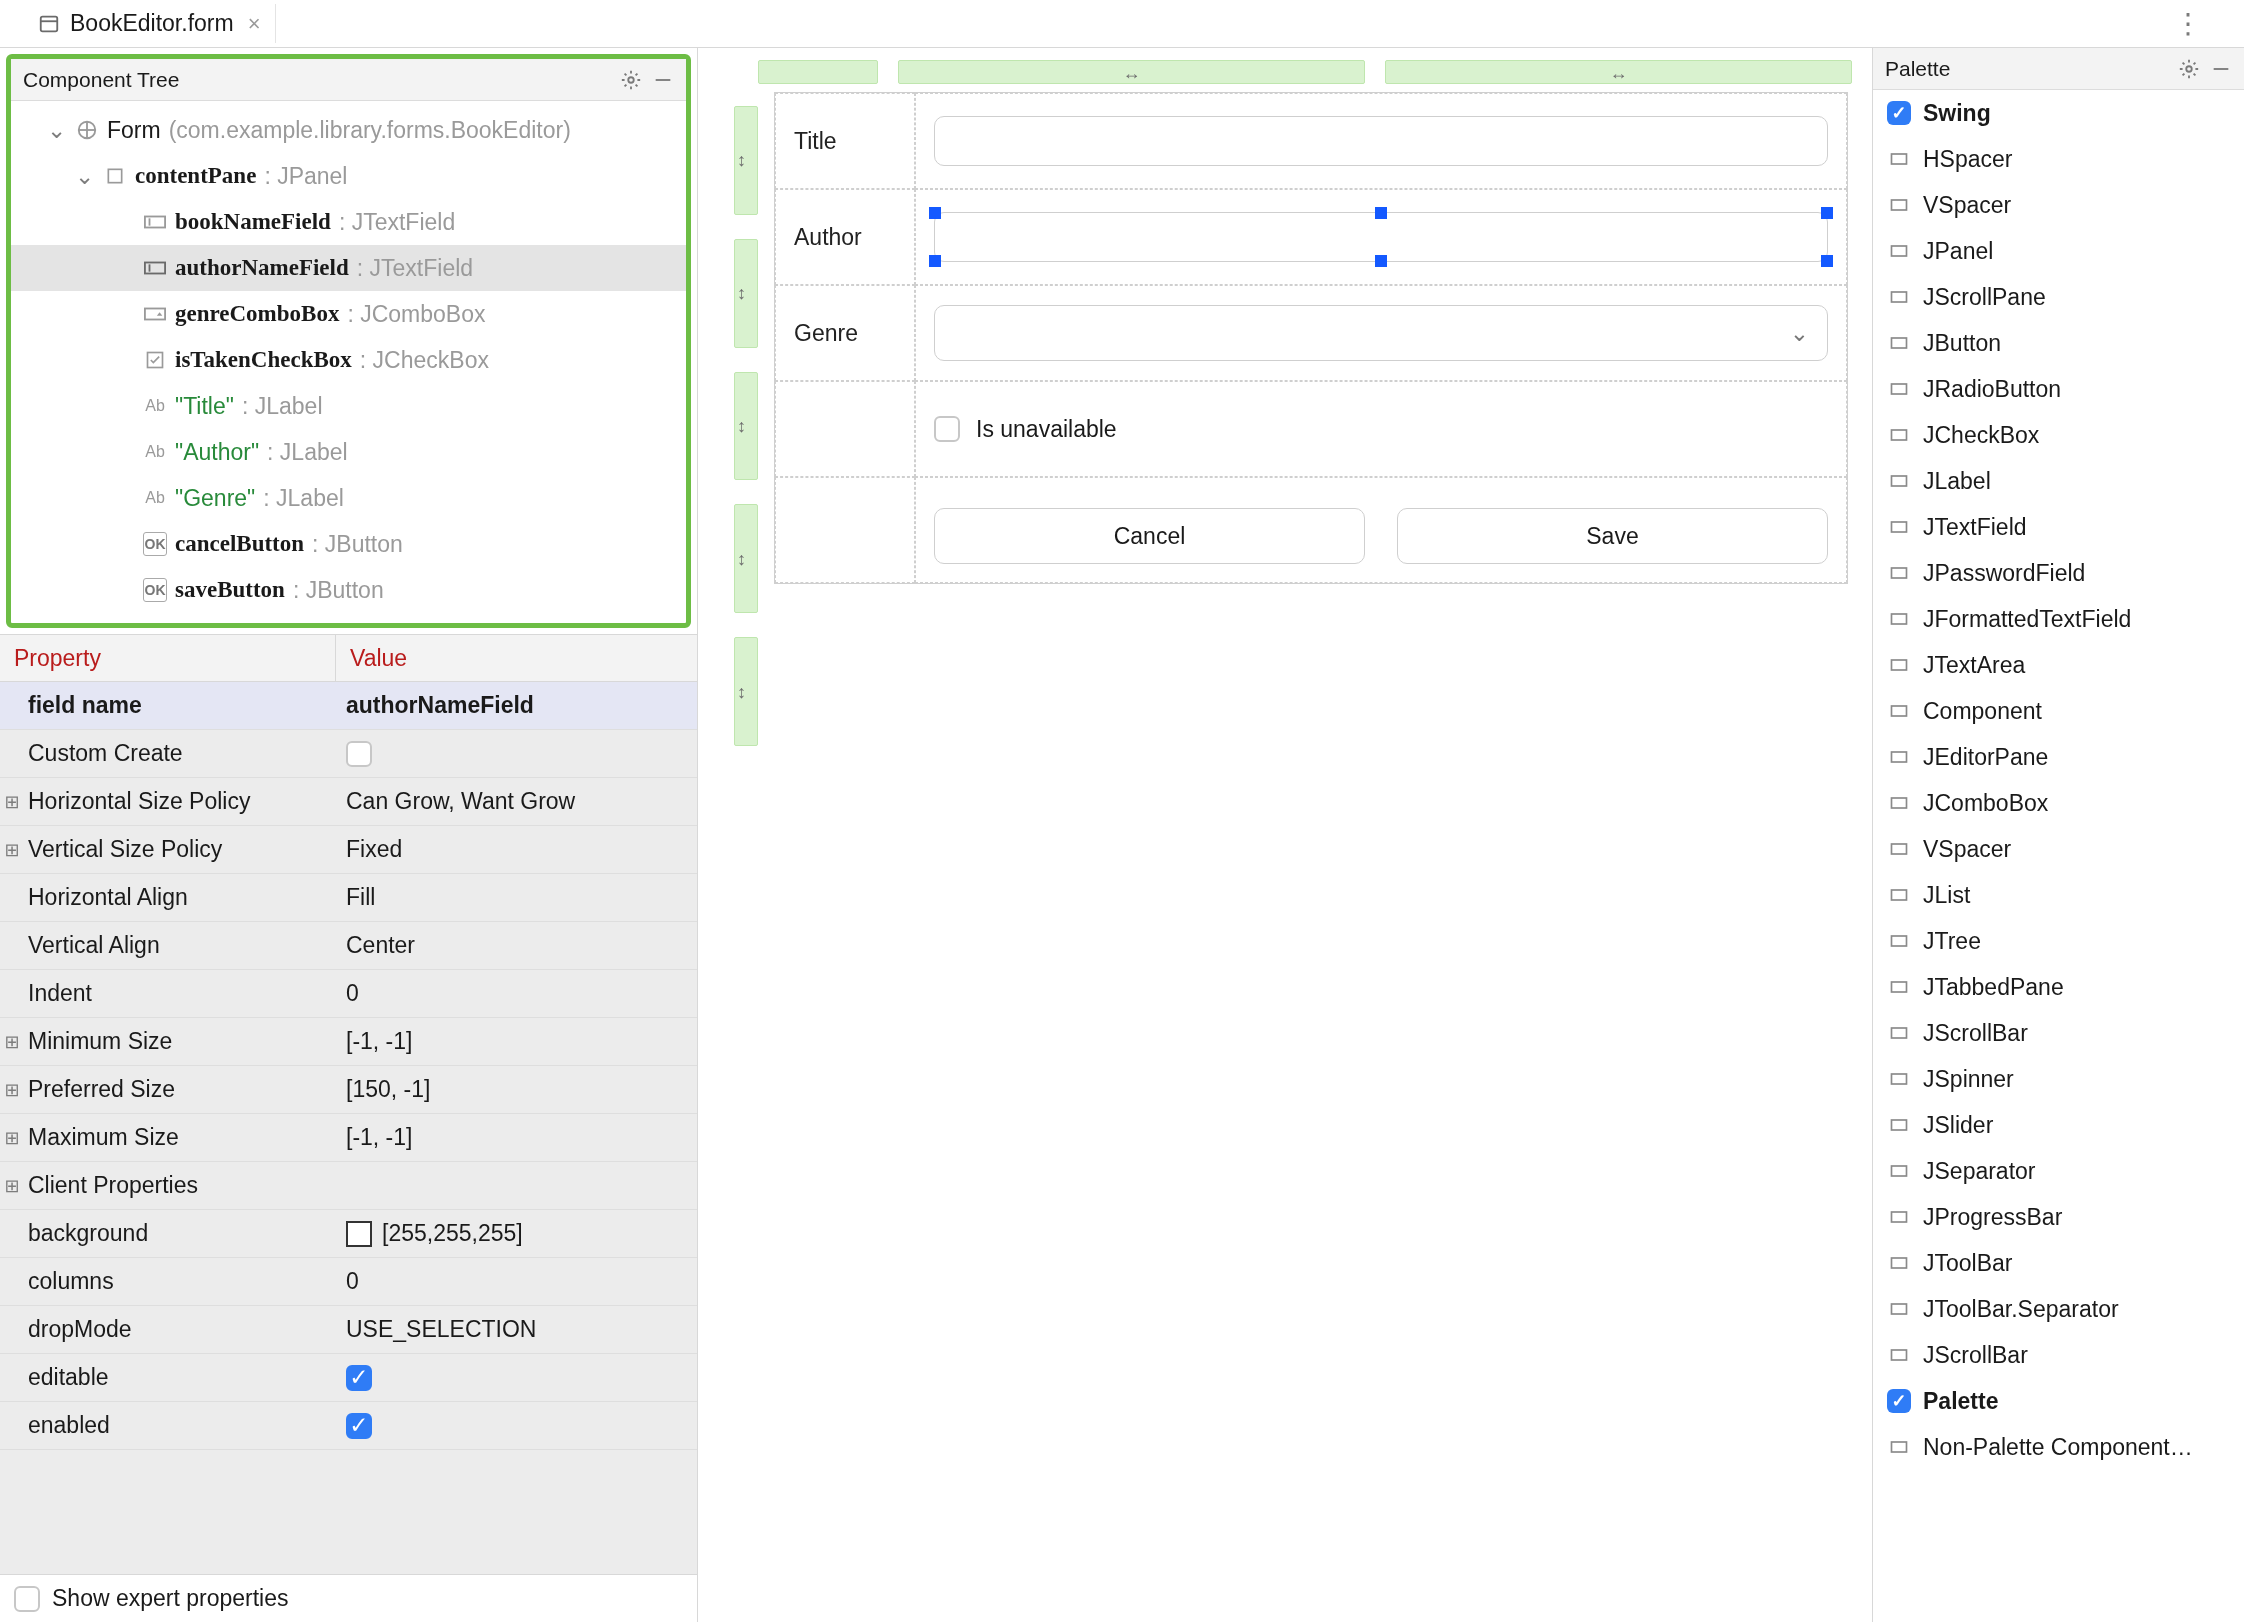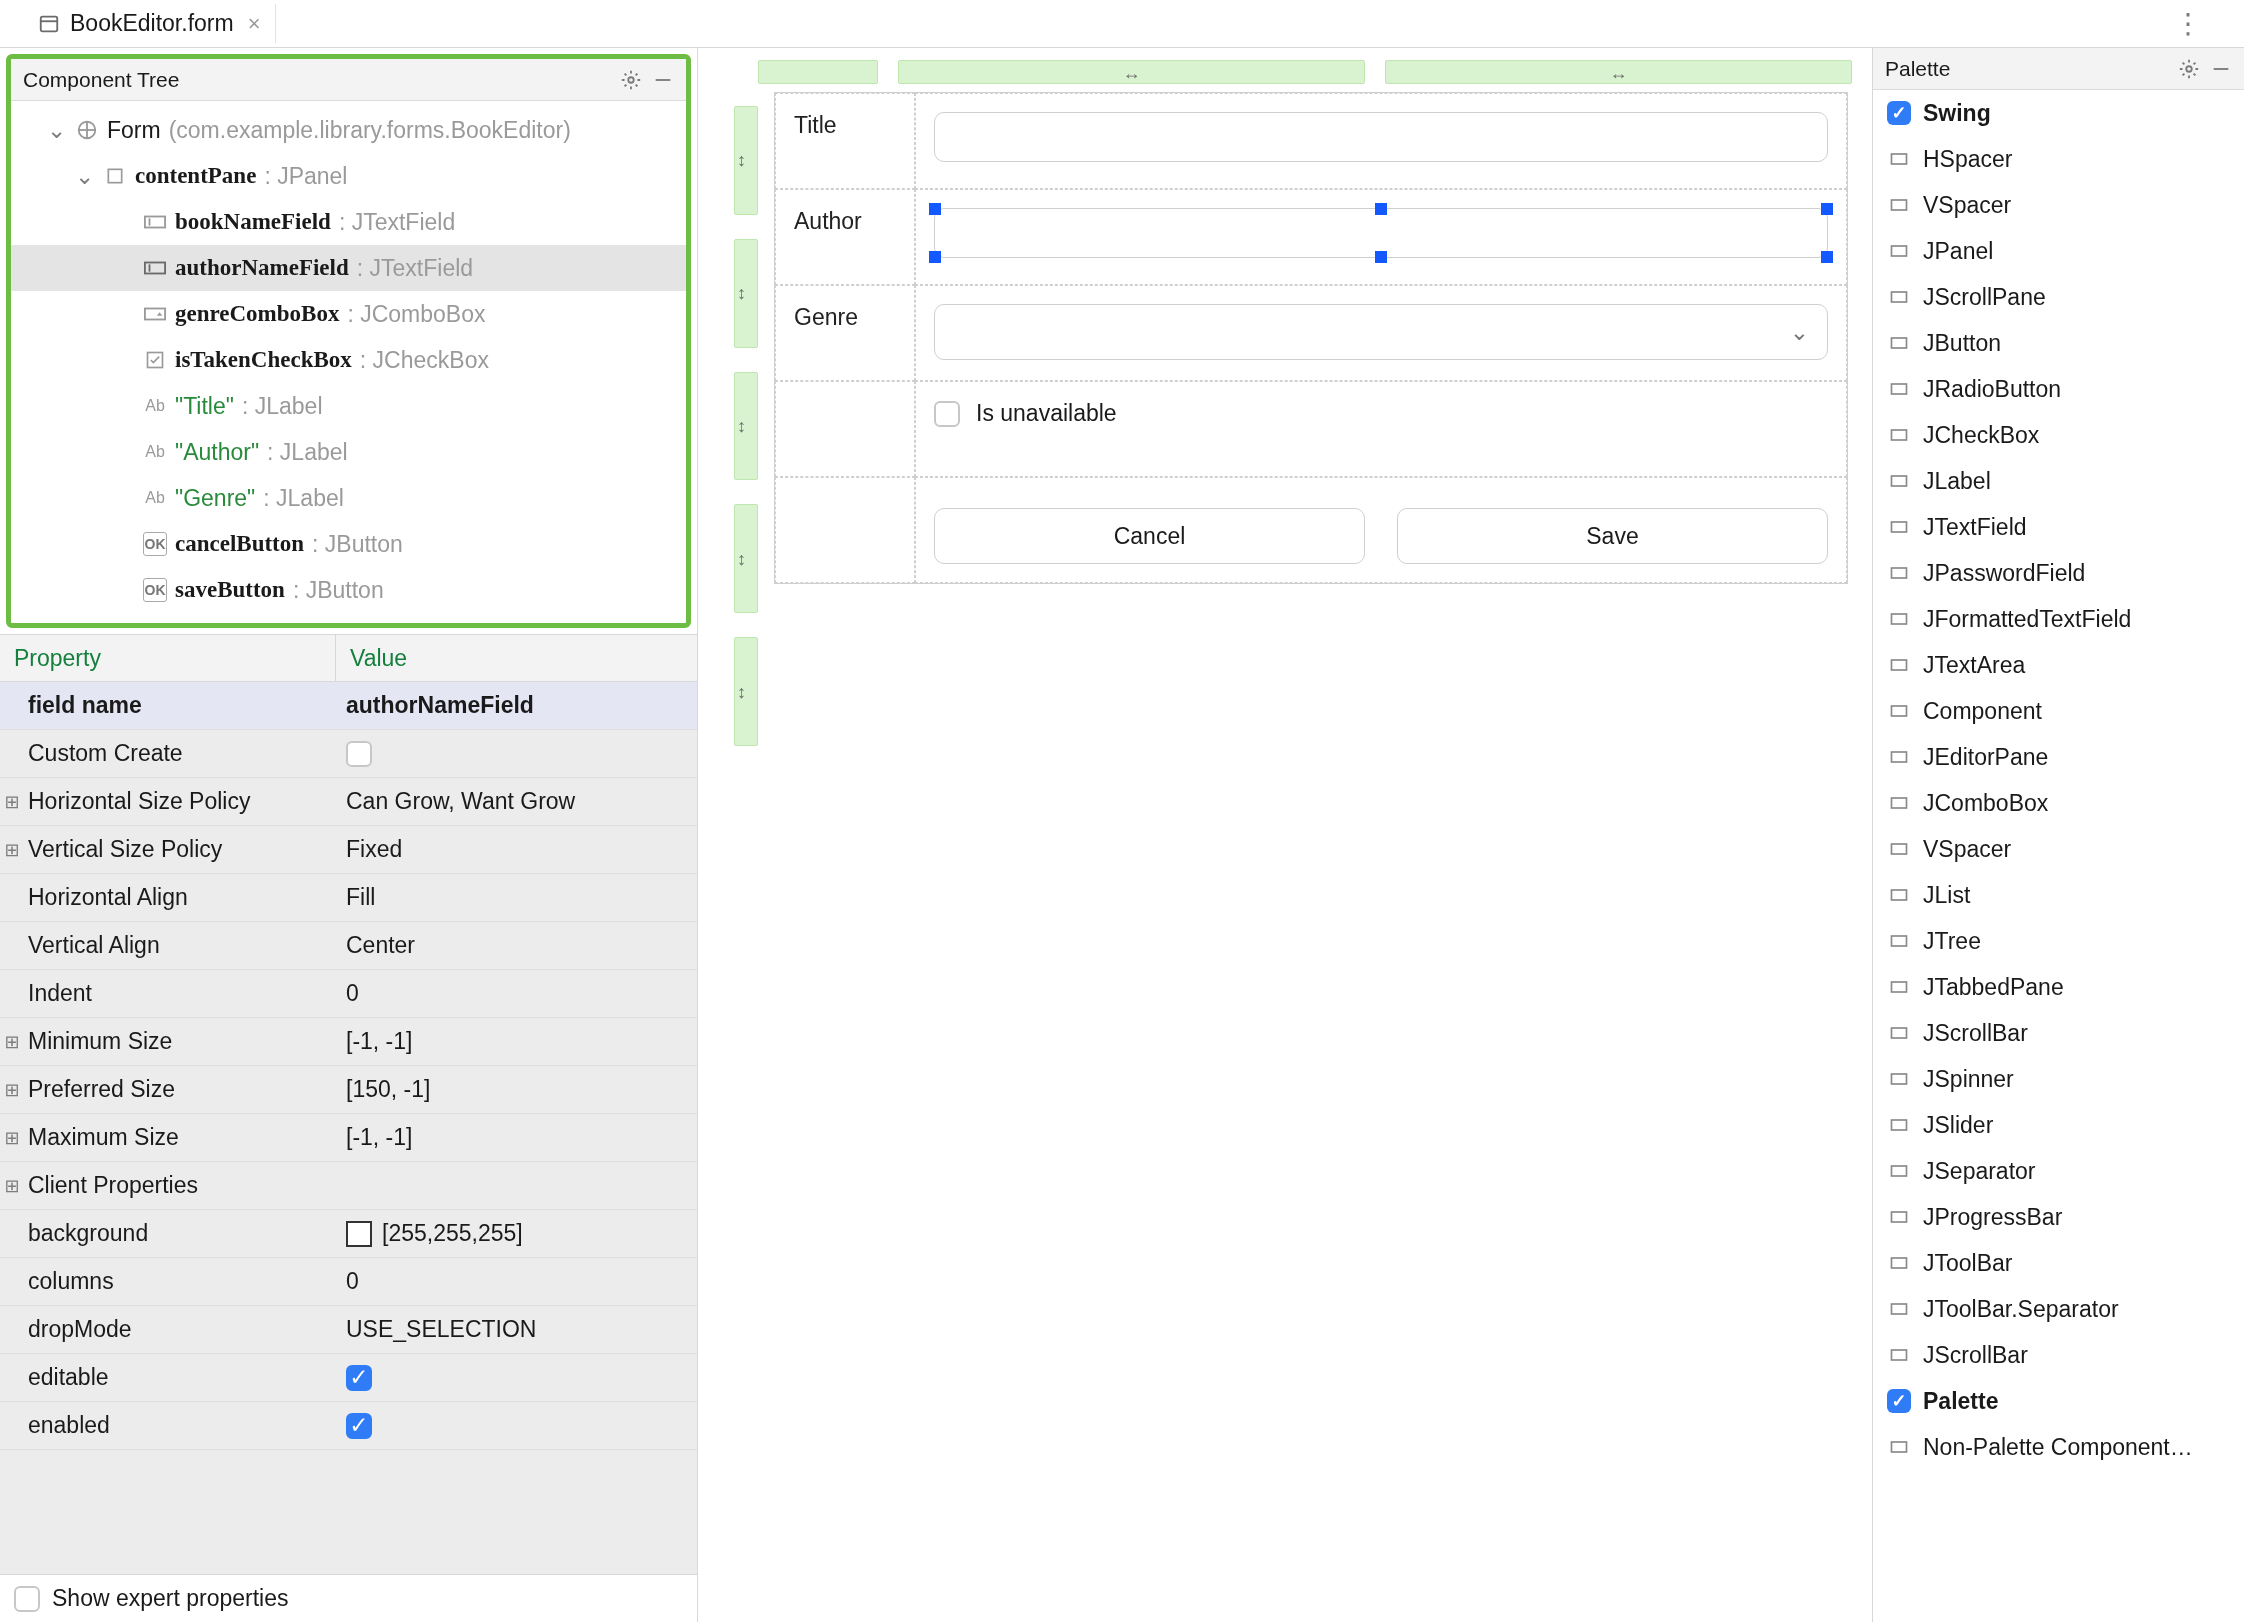--- a/index.html
+++ b/index.html
@@ -34,21 +34,21 @@
 .tree-row .nicn { width: 24px; height: 24px; display: inline-flex; align-items: center; justify-content: center; }
 .tree-row .name { font-weight: 700; font-family: Liberation Serif, serif; }
 .tree-row .type { color: #9a9a9a; }
 .tree-row .lit  { color: #288a3a; }
 .depth1 { padding-left: 36px; }
 .depth2 { padding-left: 64px; }
 .depth3 { padding-left: 132px; }
 
 
 .props-header { display: flex; height: 48px; background: #f3f3f3; border-top: 1px solid #d8d8d8; border-bottom: 1px solid #d8d8d8; }
-.props-header > div { display: flex; align-items: center; padding: 0 14px; color: #15803d; }
+.props-header > div { display: flex; align-items: center; padding: 0 14px; color: #b91c1c; }
 .ph-name { width: 336px; border-right: 1px solid #d8d8d8; }
 .ph-val  { flex: 1; }
 .props { flex: 1; overflow: hidden; background: #ececec; position: relative; }
 .prow { display: flex; height: 48px; border-bottom: 1px solid #dedede; align-items: center; }
 .prow.sel { background: #e4e6f4; }
 .prow .exp { width: 24px; text-align: center; color: #7d7d7d; font-size: 18px; }
 .prow .pname { width: 312px; padding-left: 4px; }
 .prow .pval  { flex: 1; padding-left: 10px; display: flex; align-items: center; gap: 10px; }
 .prow .bold { font-weight: 700; }
 .chk { width: 26px; height: 26px; border-radius: 6px; border: 2px solid #c7c7c7; background: #fff; display: inline-flex; align-items: center; justify-content: center; }
@@ -59,21 +59,21 @@
 
 .rulers-top { position: absolute; left: 60px; right: 20px; top: 12px; height: 24px; display: flex; gap: 20px; }
 .ruler-seg { flex: 1; background: #d9f2cf; border: 1px solid #bfe6ae; border-radius: 2px; height: 24px; position: relative; }
 .ruler-seg .harrow { position: absolute; left: 50%; top: 2px; transform: translateX(-50%); color: #6d6d6d; font-size: 18px; }
 .rulers-left { position: absolute; left: 36px; top: 58px; width: 24px; display: flex; flex-direction: column; gap: 24px; }
 .ruler-vseg { width: 24px; flex: 1; background: #d9f2cf; border: 1px solid #bfe6ae; border-radius: 2px; position: relative; }
 .ruler-vseg .varrow { position: absolute; top: 50%; left: 2px; transform: translateY(-50%); color: #6d6d6d; font-size: 18px; }
 
 .form-surface { position: absolute; left: 76px; top: 44px; right: 24px; border: 1px solid #cfcfcf; background: #fff; }
 .form-grid { display: grid; grid-template-columns: 140px 1fr; }
-.cell { border: 1px dashed #cfcfcf; padding: 18px 18px; display: flex; align-items: flex-start; min-height: 96px; }
+.cell { border: 1px dashed #cfcfcf; padding: 18px 18px; display: flex; align-items: center; min-height: 96px; }
 .label { color: #222; }
 .input { flex: 1; height: 50px; border: 1px solid #cfcfcf; border-radius: 10px; background: #fff; }
 .input.sel { position: relative; }
 .sel-handle { position: absolute; width: 12px; height: 12px; background: #1459ff; }
 .combo { flex: 1; height: 56px; border: 1px solid #cfcfcf; border-radius: 10px; background: #fff; display: flex; align-items: center; justify-content: flex-end; padding: 0 18px; color: #777; }
 .checkline { display: flex; align-items: center; gap: 16px; }
 .btnrow { display: flex; gap: 32px; width: 100%; }
 .btn { flex: 1; height: 56px; border: 1px solid #cfcfcf; border-radius: 10px; background: #fff; display: flex; align-items: center; justify-content: center; margin-top: 12px; }
 
 

